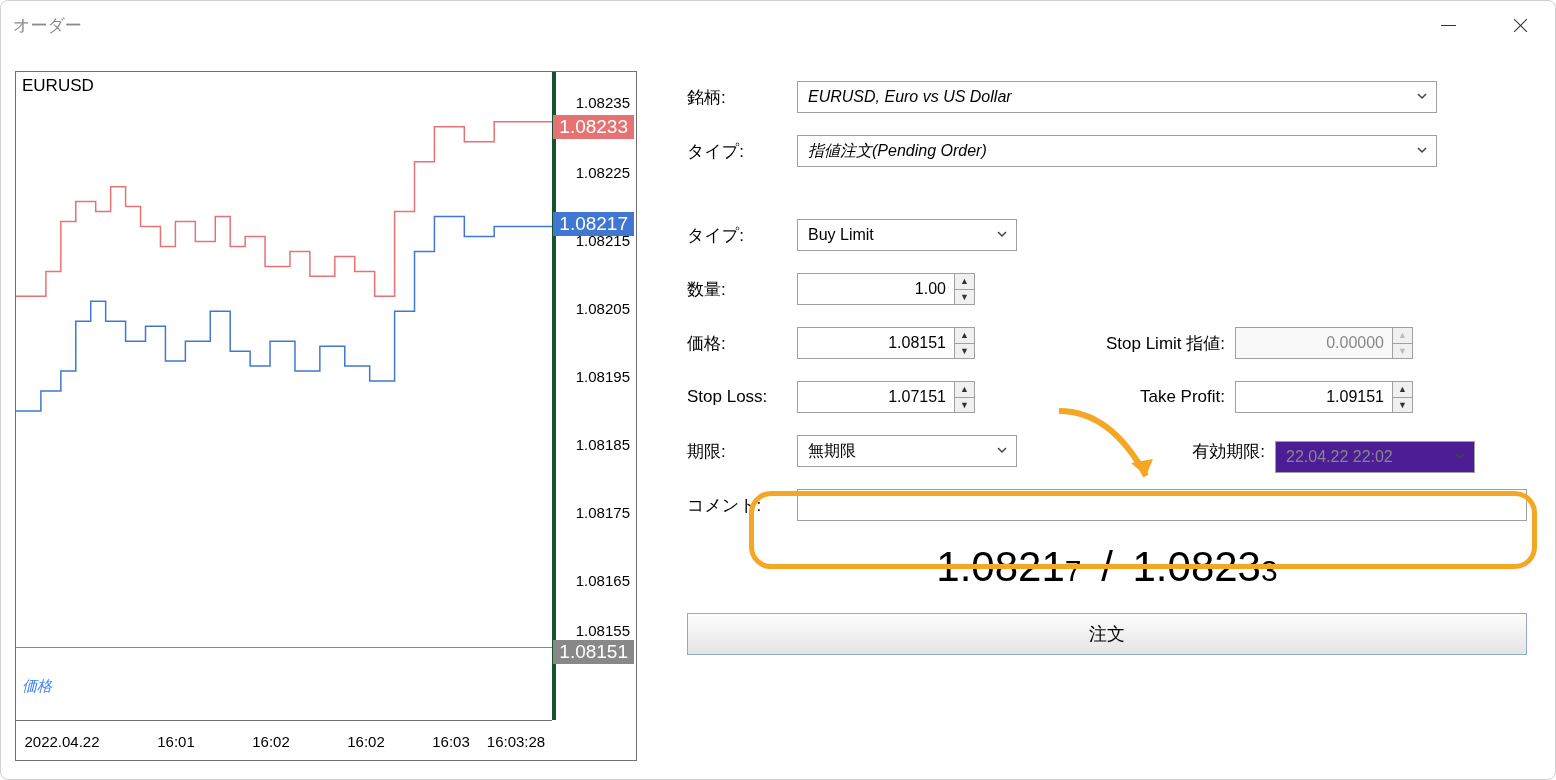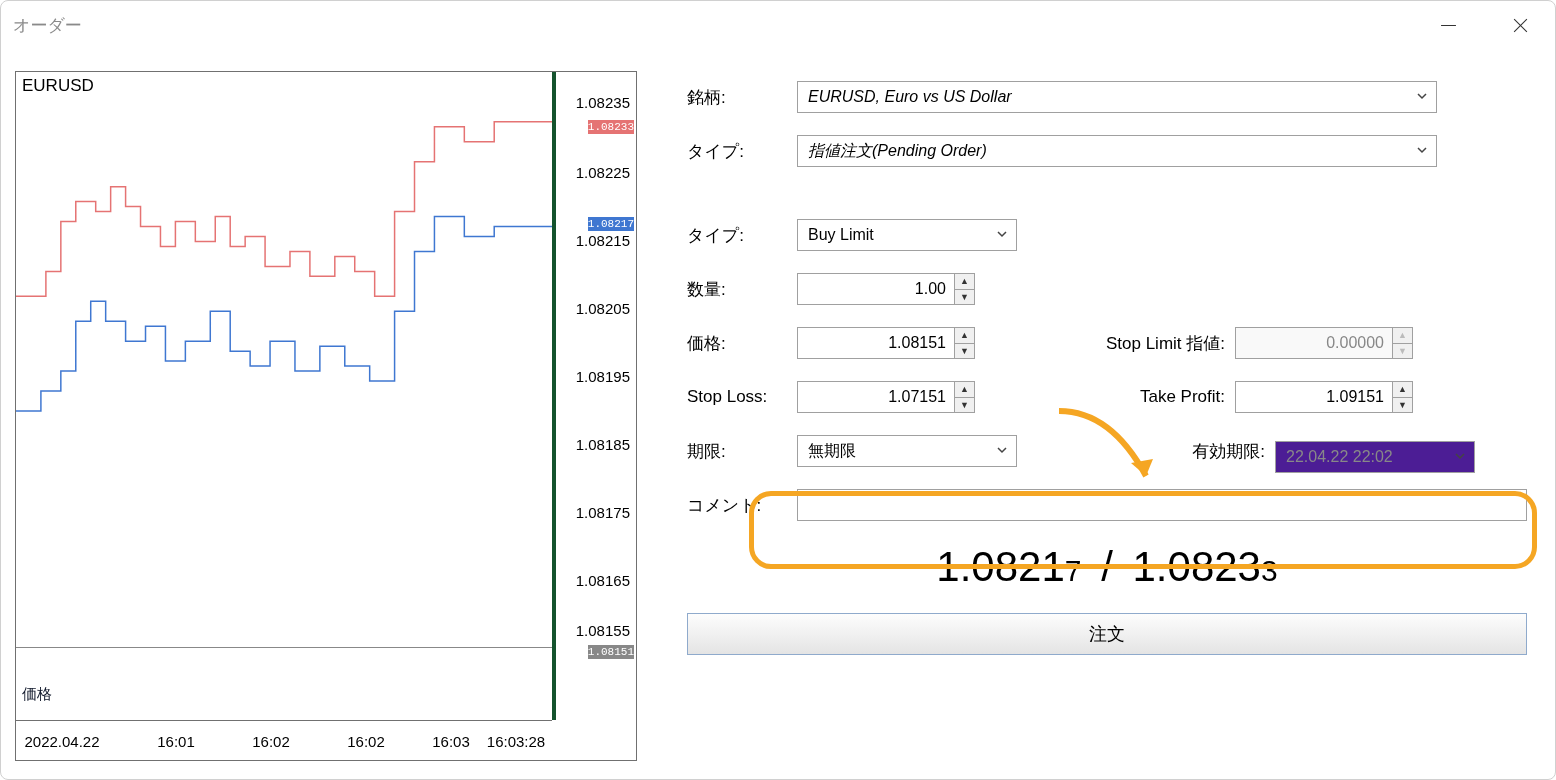--- a/index.html
+++ b/index.html
@@ -6,24 +6,24 @@
 body { font-family: "Yu Gothic UI", "Segoe UI", Meiryo, sans-serif; font-size: 14px; background: #fff; }
 .window { width: 1556px; height: 780px; border: 1px solid #d0d0d0; border-radius: 8px; background: #fff; position: relative; }
 .titlebar { height: 48px; display: flex; align-items: center; padding: 0 12px; }
 .titlebar .title { color: #8a8a8a; font-size: 17px; }
 .titlebar .ctrls { margin-left: auto; display: flex; gap: 26px; }
 .titlebar .ctrl { width: 46px; height: 32px; display: flex; align-items: center; justify-content: center; color: #333; }
 .titlebar .ctrl svg { width: 17px; height: 17px; stroke: #333; stroke-width: 1; fill: none; }
 .content { display: flex; padding: 22px 28px 30px 14px; gap: 50px; }
 .chart-wrap { border: 1px solid #707070; width: 622px; height: 690px; background: #fff; position: relative; }
 .chart-title { position: absolute; top: 4px; left: 6px; font-size: 17px; color: #000; background: #fff; }
-.chart-sub { position: absolute; left: 6px; bottom: 56px; font-size: 15px; color: #0f172a; }
+.chart-sub { position: absolute; left: 6px; bottom: 64px; font-size: 15px; color: #3b82f6; font-style: italic; }
 .y-axis { position: absolute; right: 0; top: 0; bottom: 40px; width: 84px; border-left: 4px solid #14532d; }
 .y-tick { position: absolute; right: 6px; font-size: 15px; color: #000; transform: translateY(-50%); }
-.y-badge { position: absolute; right: 2px; font-size: 11px; color: #fff; padding: 1px 0; transform: translateY(-50%); font-family: Liberation Mono, monospace; }
+.y-badge { position: absolute; right: 2px; font-size: 19px; color: #fff; padding: 1px 6px; transform: translateY(-50%); }
 .x-axis { position: absolute; left: 0; right: 84px; bottom: 0; height: 40px; border-top: 1px solid #707070; }
 .x-tick { position: absolute; bottom: 10px; font-size: 15px; color: #000; transform: translateX(-50%); }
 .plot { position: absolute; left: 0; right: 84px; top: 0; bottom: 40px; overflow: hidden; }
 .price-line { position: absolute; left: 0; right: 0; height: 0; border-top: 1px solid; }
 .form { flex: 1; padding-top: 6px; }
 .row { display: flex; align-items: center; height: 40px; margin-bottom: 14px; }
 .row .lbl { width: 110px; text-align: left; padding-right: 10px; font-size: 17px; color: #000; }
 .row .lbl2 { width: 170px; text-align: right; padding-right: 10px; font-size: 17px; color: #000; }
 .sel { height: 32px; border: 1px solid #a0a0a0; background: #fff; padding: 0 28px 0 10px; font-size: 16px; color: #000; position: relative; display: flex; align-items: center; }
 .sel .chev { position: absolute; right: 8px; top: 50%; transform: translateY(-50%); }

